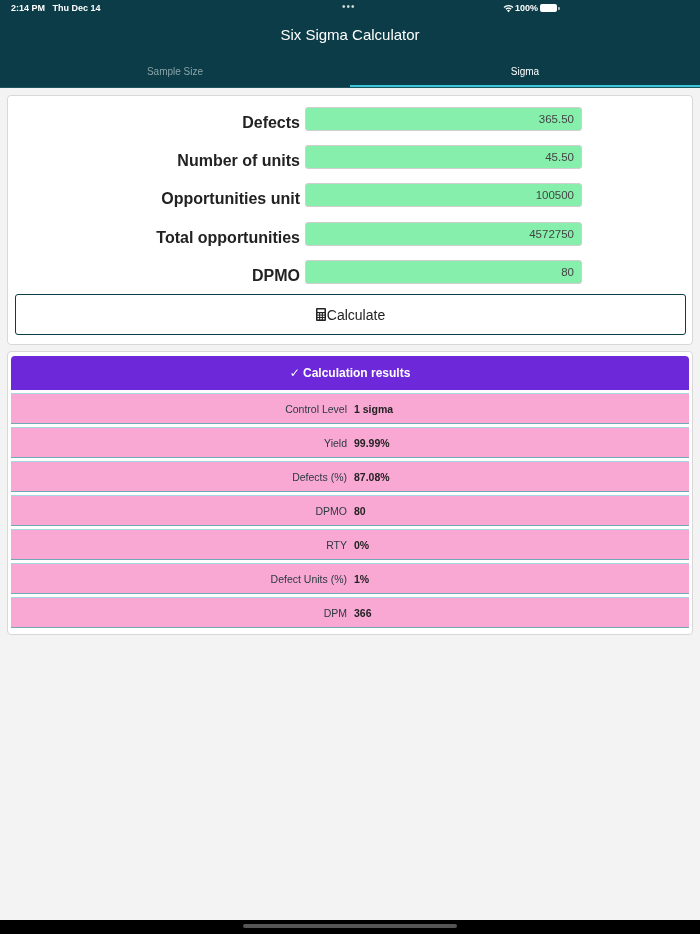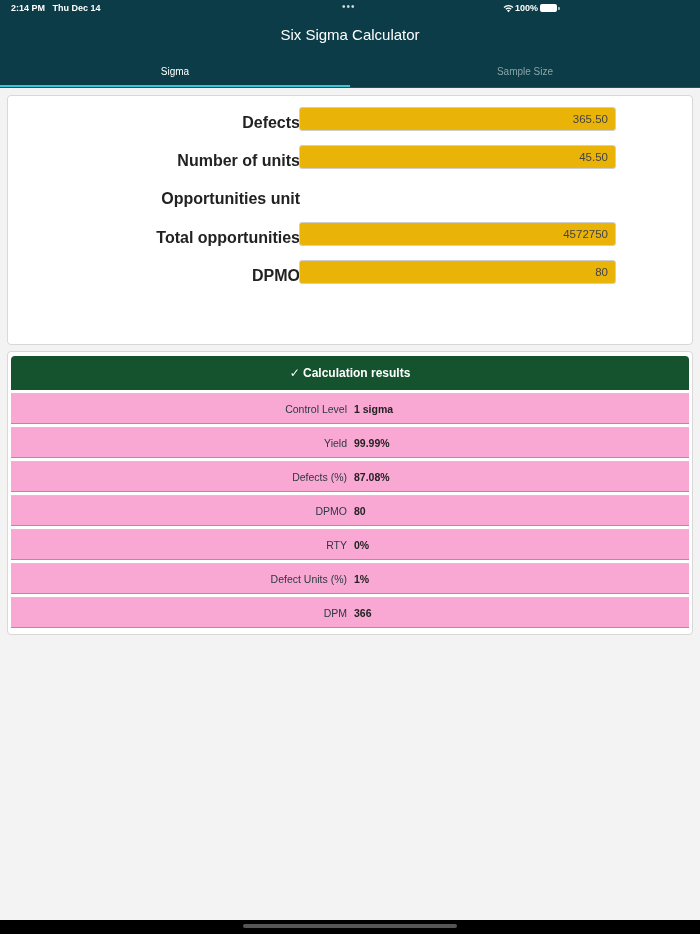--- a/index.html
+++ b/index.html
@@ -36,37 +36,37 @@
 
     .card {
       position: absolute; background: #fff; border: 1px solid #d8d8d8; border-radius: 4px;
     }
     .form-card { left: 7px; top: 95px; width: 686px; height: 250px; }
     .form-row { position: absolute; left: 0; width: 686px; height: 24px; }
     .form-label {
       position: absolute; right: 394px; top: 7px; font-size: 16px; font-weight: bold; color: #222; text-align: right; white-space: nowrap;
     }
     .form-input {
-      position: absolute; left: 291px; top: 0; width: 317px; height: 24px;
-      border: 1px solid #cfcfcf; border-radius: 3px; background: #eab308;
+      position: absolute; left: 297px; top: 0; width: 277px; height: 24px;
+      border: 1px solid #cfcfcf; border-radius: 3px; background: #86efac;
       font-family: "Liberation Sans", "DejaVu Sans", sans-serif;
       font-size: 11.5px; color: #444; text-align: right; padding: 0 7px; outline: none;
     }
     .calc-btn {
       position: absolute; left: 7px; top: 198px; width: 671px; height: 41px;
       border: 1.5px solid #0b3c47; border-radius: 3px; background: #fff;
       display: flex; align-items: center; justify-content: center; gap: 1px;
       font-size: 14px; color: #222; cursor: pointer;
     }
     .calc-icon { width: 10px; height: 13px; }
 
     .results-card { left: 7px; top: 351px; width: 686px; height: 284px; }
     .results-header {
       position: absolute; left: 3px; top: 4px; width: 678px; height: 34px;
-      background: #14532d; color: #fff; border-radius: 4px 4px 0 0;
+      background: #6d28d9; color: #fff; border-radius: 4px 4px 0 0;
       text-align: center; font-size: 12px; font-weight: bold; padding-top: 10px;
     }
     .result-row {
       position: absolute; left: 3px; width: 678px; height: 31px;
       background: #f9a8d4; border-bottom: 1px solid #6fa9b6; border-top: 1px solid #a6d6e0;
       font-size: 10.5px; color: #222;
     }
     .result-label { position: absolute; right: 342px; top: 9px; text-align: right; white-space: nowrap; color: #2a3a3e; }
     .result-value { position: absolute; left: 343px; top: 9px; font-weight: bold; white-space: nowrap; }
 
@@ -90,47 +90,64 @@
         <path d="M0.6 2.9 A7.6 7.6 0 0 1 11.4 2.9 L10.4 3.9 A6.2 6.2 0 0 0 1.6 3.9 Z" fill="#fff"></path>
       </svg>
       <span>100%</span>
       <span class="battery"></span>
     </span>
   </div>
 
   <div class="app-title">Six Sigma Calculator</div>
 
   <div class="tabs">
+    <div class="tab inactive">Sample Size</div>
     <div class="tab active">Sigma</div>
-    <div class="tab inactive">Sample Size</div>
   </div>
   <div class="tab-line"></div>
 </div>
 
 <div class="card form-card">
   <div class="form-row" style="top: 11px;">
     <label class="form-label">Defects</label>
     <input class="form-input" type="text" value="365.50" style="">
   </div>
   <div class="form-row" style="top: 49px;">
     <label class="form-label">Number of units</label>
     <input class="form-input" type="text" value="45.50" style="">
   </div>
   <div class="form-row" style="top: 87px;">
     <label class="form-label">Opportunities unit</label>
+    <input class="form-input" type="text" value="100500" style="">
   </div>
   <div class="form-row" style="top: 126px;">
     <label class="form-label">Total opportunities</label>
     <input class="form-input" type="text" value="4572750" style="">
   </div>
   <div class="form-row" style="top: 164px;">
     <label class="form-label">DPMO</label>
     <input class="form-input" type="text" value="80" style="">
   </div>
 
+  <div class="calc-btn">
+    <svg class="calc-icon" viewBox="0 0 10 13">
+      <rect x="0" y="0" width="10" height="13" rx="1" fill="#222"></rect>
+      <rect x="1.5" y="1.5" width="7" height="2.5" fill="#fff"></rect>
+      <rect x="1.5" y="5.2" width="1.6" height="1.4" fill="#fff"></rect>
+      <rect x="4.2" y="5.2" width="1.6" height="1.4" fill="#fff"></rect>
+      <rect x="6.9" y="5.2" width="1.6" height="1.4" fill="#fff"></rect>
+      <rect x="1.5" y="7.6" width="1.6" height="1.4" fill="#fff"></rect>
+      <rect x="4.2" y="7.6" width="1.6" height="1.4" fill="#fff"></rect>
+      <rect x="6.9" y="7.6" width="1.6" height="1.4" fill="#fff"></rect>
+      <rect x="1.5" y="10" width="1.6" height="1.4" fill="#fff"></rect>
+      <rect x="4.2" y="10" width="1.6" height="1.4" fill="#fff"></rect>
+      <rect x="6.9" y="10" width="1.6" height="1.4" fill="#fff"></rect>
+    </svg>
+    <span>Calculate</span>
+  </div>
 </div>
 
 <div class="card results-card">
   <div class="results-header">✓ Calculation results</div>
 
   <div class="result-row" style="top: 41px;">
     <span class="result-label">Control Level</span>
     <span class="result-value">1 sigma</span>
   </div>
   <div class="result-row" style="top: 75px;">

